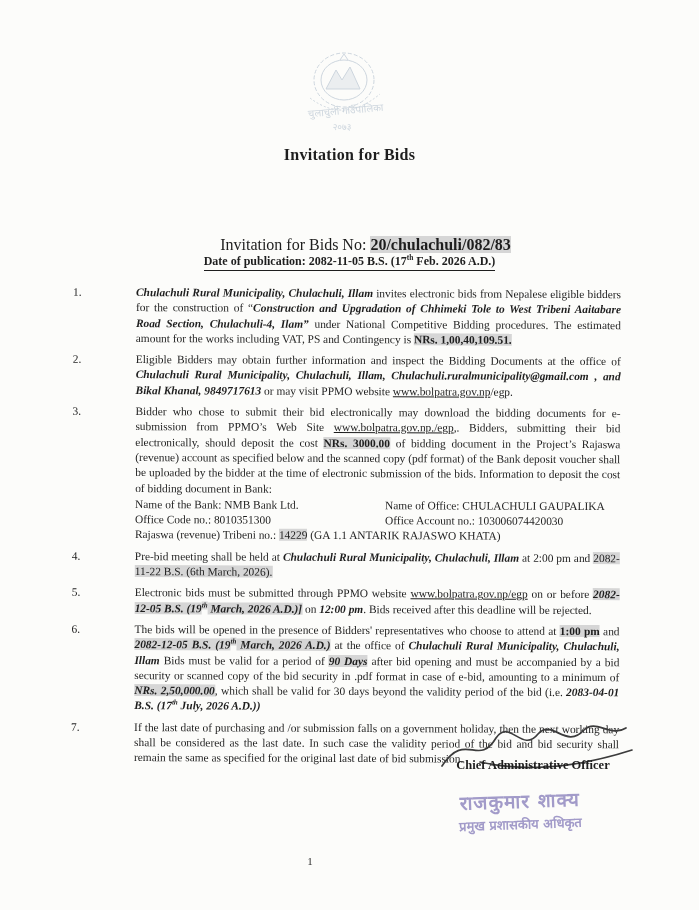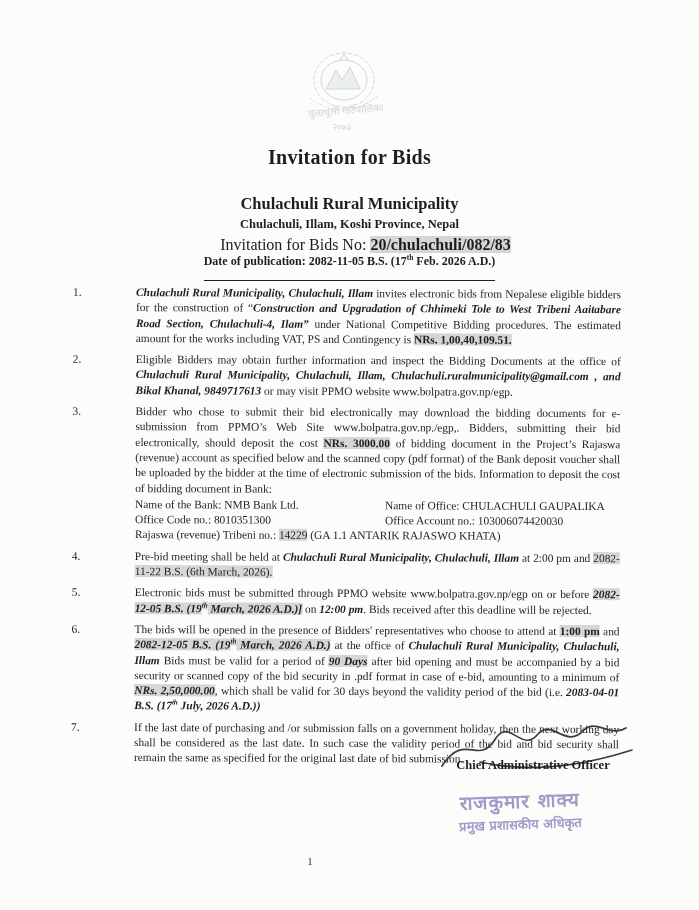--- a/index.html
+++ b/index.html
@@ -9,46 +9,46 @@
     margin:0 auto;
     background:#fcfcfa;
     font-family:"Liberation Serif", serif;
     color:#1e1e1e;
     overflow:hidden;
     box-shadow:0 0 4px rgba(0,0,0,.25);
   }
   
   .seal{position:absolute;top:48px;left:278px;width:140px;height:92px;opacity:.5;}
   .doc-title{position:absolute;top:146px;left:0;width:100%;text-align:center;
-    font-size:20px;font-weight:bold;letter-spacing:.3px;margin:0;}
+    font-size:16px;font-weight:bold;letter-spacing:.3px;margin:0;}
   .gov-line{position:absolute;top:181px;left:0;width:100%;text-align:center;
     font-size:11.5px;font-weight:bold;}
   .org-name{position:absolute;top:194px;left:0;width:100%;text-align:center;
     font-size:16.5px;font-weight:bold;margin:0;}
   .org-address{position:absolute;top:217px;left:0;width:100%;text-align:center;
     font-size:12.5px;font-weight:bold;}
   .bid-no{position:absolute;top:236px;left:16px;width:100%;text-align:center;font-size:16px;}
   .pub-date{position:absolute;top:254px;left:0;width:100%;text-align:center;
     font-size:12px;font-weight:bold;}
-  .pub-date .inner{display:inline-block;border-bottom:1.4px solid #1e1e1e;padding-bottom:11px;}
+  .pub-date .inner{display:inline-block;border-bottom:1.4px solid #1e1e1e;padding-bottom:1px;}
   
   .content{position:absolute;top:286px;left:68px;width:552px;
     font-size:11.4px;line-height:15.3px;transform:rotate(.25deg);}
   .item{display:flex;margin-bottom:6px;}
   .item-number{flex:0 0 67px;padding-left:4px;box-sizing:border-box;}
   .item-body{flex:1;text-align:justify;}
   .bank-block{margin-top:1px;}
   .bank-row{display:flex;}
   .bank-left{flex:0 0 250px;}
   .bank-right{flex:1;}
   
   .b{font-weight:bold;}
   .i{font-style:italic;}
   .hl{background:#d6d6d6;}
-  .u{}
+  .u{text-decoration:underline;}
   sup{font-size:.62em;line-height:0;}
   
   .sig-block{position:absolute;top:722px;left:408px;width:250px;}
   .sig-svg{display:block;margin-left:20px;margin-bottom:-16px;}
   .sig-role{font-size:12.5px;font-weight:bold;text-align:center;}
   .stamp{position:absolute;top:788px;left:400px;width:240px;text-align:center;
     color:#a29bc9;transform:rotate(-2deg);
     font-family:"DejaVu Sans", sans-serif;}
   .stamp-name{font-size:19px;font-weight:bold;letter-spacing:1px;}
   .stamp-role{font-size:13px;font-weight:bold;margin-top:1px;}
@@ -68,22 +68,20 @@
         <path d="M48 41 L58 22 L64 32 L72 19 L82 41 Z" fill="#b8c4d2" fill-opacity="0.5"></path>
         <path d="M62 12 l4 -6 l4 6"></path>
         <path d="M32 50 Q66 76 102 46" stroke-dasharray="2 2"></path>
       </g>
       <text x="68" y="66" font-size="10" fill="#9fb0c2" text-anchor="middle" transform="rotate(-5 68 66)">चुलाचुली गाउँपालिका</text>
       <text x="64" y="82" font-size="9" fill="#9fb0c2" text-anchor="middle">२०७३</text>
     </svg>
   </div>
 
   <h1 class="doc-title">Invitation for Bids</h1>
-  <h2 class="org-name">Chulachuli Rural Municipality</h2>
-  <div class="org-address">Chulachuli, Illam, Koshi Province, Nepal</div>
   <div class="bid-no"><span>Invitation for Bids No: </span><span class="b hl">20/chulachuli/082/83</span></div>
   <div class="pub-date">
     <span class="inner"><span class="b">Date of publication: 2082-11-05 B.S. (17</span><sup class="b">th</sup><span class="b"> Feb. 2026 A.D.)</span></span>
   </div>
 
   <div class="content">
 
     <div class="item">
       <div class="item-number">1.</div>
       <div class="item-body"><span class="b i">Chulachuli Rural Municipality, Chulachuli, Illam</span><span> invites electronic bids from Nepalese eligible bidders for the construction of “</span><span class="b i">Construction and Upgradation of Chhimeki Tole to West Tribeni Aaitabare Road Section, Chulachuli-4, Ilam”</span><span> under National Competitive Bidding procedures. The estimated amount for the works including VAT, PS and Contingency is </span><span class="b hl">NRs. 1,00,40,109.51.</span></div>

